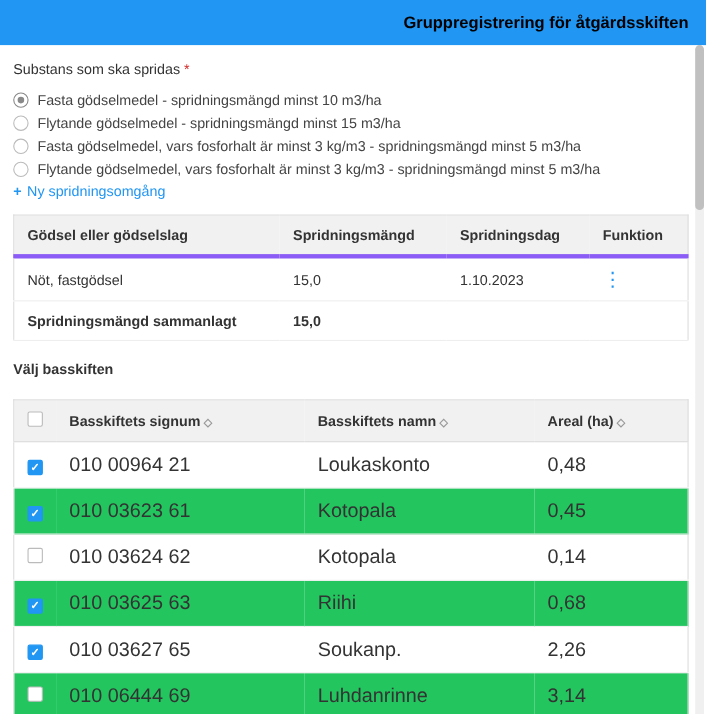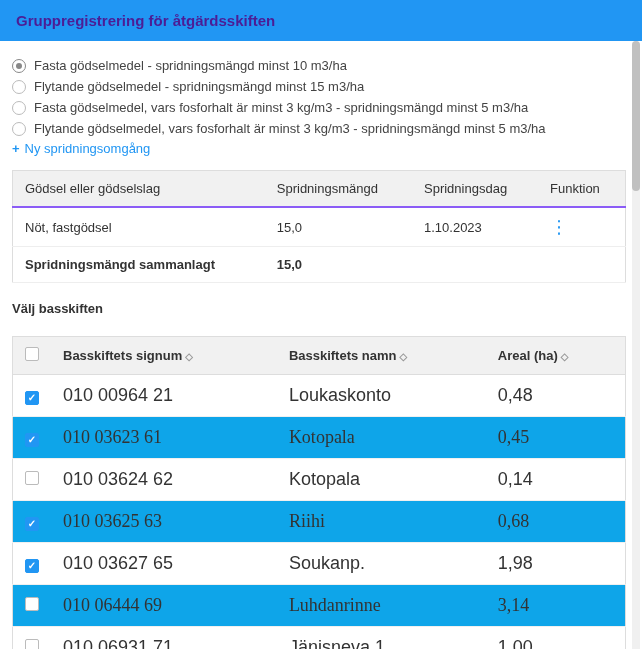--- a/index.html
+++ b/index.html
@@ -1,58 +1,61 @@
 <!DOCTYPE html>
 <html><head>
 <meta charset="utf-8">
 <style>
   * { box-sizing: border-box; margin: 0; padding: 0; }
   body { font-family: -apple-system, BlinkMacSystemFont, "Segoe UI", Arial, sans-serif; font-size: 13px; color: #333; background: #fff; width: 642px; }
-  .header { background: #2196f3; color: #4c1d95; padding: 12px 16px; font-weight: 600; font-size: 15px; }
+  .header { background: #2196f3; color: #000000; padding: 12px 16px; font-weight: 600; font-size: 15px; text-align: right; }
   .content { padding: 14px 16px 0 12px; position: relative; }
   .scrollbar { position: absolute; right: 2px; top: 0; bottom: 0; width: 8px; background: #f0f0f0; border-radius: 4px; }
   .scrollbar-thumb { position: absolute; top: 0; width: 8px; height: 150px; background: #c0c0c0; border-radius: 4px; }
   .section-label { font-size: 13px; color: #333; margin-bottom: 10px; }
   .required { color: #d32f2f; }
   .radio-group { margin-bottom: 2px; }
   .radio-row { display: flex; align-items: center; padding: 3px 0; font-size: 13px; color: #444; }
   .radio-circle { width: 14px; height: 14px; border: 1.5px solid #bbb; border-radius: 50%; margin-right: 8px; display: inline-flex; align-items: center; justify-content: center; }
   .radio-circle.selected { border-color: #888; }
   .radio-circle.selected::after { content: ""; width: 6px; height: 6px; background: #888; border-radius: 50%; display: block; }
   .link-add { color: #2196f3; font-size: 13px; cursor: pointer; display: inline-flex; align-items: center; margin-bottom: 14px; }
   .link-add::before { content: "+"; font-weight: 700; margin-right: 5px; }
   table.godsel { width: 100%; border-collapse: collapse; border: 1px solid #ddd; margin-bottom: 18px; }
   table.godsel th, table.godsel td { padding: 10px 12px; font-size: 13px; text-align: left; }
-  table.godsel th { background: #f1f1f1; font-weight: 400; border-bottom: 2px solid #8b5cf6; }
+  table.godsel th { background: #f1f1f1; font-weight: 700; border-bottom: 4px solid #8b5cf6; }
   table.godsel td { border-bottom: 1px solid #eee; }
   table.godsel tr.total td { font-weight: 600; background: #fff; }
   .col-right { text-align: left; }
   .kebab { color: #2196f3; font-size: 18px; cursor: pointer; line-height: 1; }
   .section-title { font-weight: 600; font-size: 13px; margin-bottom: 20px; }
   table.parcels { width: 100%; border-collapse: collapse; border: 1px solid #ddd; }
   table.parcels th { background: #f1f1f1; font-weight: 600; font-size: 13px; padding: 10px 12px; text-align: left; border-bottom: 1px solid #ddd; }
   table.parcels td { padding: 10px 12px; font-size: 18px; border-bottom: 1px solid #f0f0f0; }
-  table.parcels tr.alt { background: #0ea5e9; font-family: Liberation Serif, serif; }
+  table.parcels tr.alt { background: #22c55e; }
   .sort-icon { color: #999; font-size: 10px; margin-left: 3px; }
   .chk { width: 14px; height: 14px; border: 1.5px solid #bbb; border-radius: 2px; display: inline-flex; align-items: center; justify-content: center; background: #fff; }
   .chk.checked { background: #2196f3; border-color: #2196f3; }
   .chk.checked::after { content: "✓"; color: #fff; font-size: 10px; font-weight: bold; }
 </style>
 </head>
 <body>
 
 <div class="header">
   <span>Gruppregistrering för åtgärdsskiften</span>
 </div>
 
 <div class="content">
   <div class="scrollbar">
     <div class="scrollbar-thumb"></div>
   </div>
 
+  <div class="section-label">
+    <span>Substans som ska spridas</span> <span class="required">*</span>
+  </div>
 
   <div class="radio-group">
     <div class="radio-row">
       <span class="radio-circle selected"></span>
       <span>Fasta gödselmedel - spridningsmängd minst 10 m3/ha</span>
     </div>
     <div class="radio-row">
       <span class="radio-circle"></span>
       <span>Flytande gödselmedel - spridningsmängd minst 15 m3/ha</span>
     </div>
@@ -128,21 +131,21 @@
         <tr class="alt">
           <td><span class="chk checked"></span></td>
           <td>010 03625 63</td>
           <td>Riihi</td>
           <td class="col-right">0,68</td>
         </tr>
         <tr>
           <td><span class="chk checked"></span></td>
           <td>010 03627 65</td>
           <td>Soukanp.</td>
-          <td class="col-right">1,98</td>
+          <td class="col-right">2,26</td>
         </tr>
         <tr class="alt">
           <td><span class="chk"></span></td>
           <td>010 06444 69</td>
           <td>Luhdanrinne</td>
           <td class="col-right">3,14</td>
         </tr>
         <tr>
           <td><span class="chk"></span></td>
           <td>010 06931 71</td>

